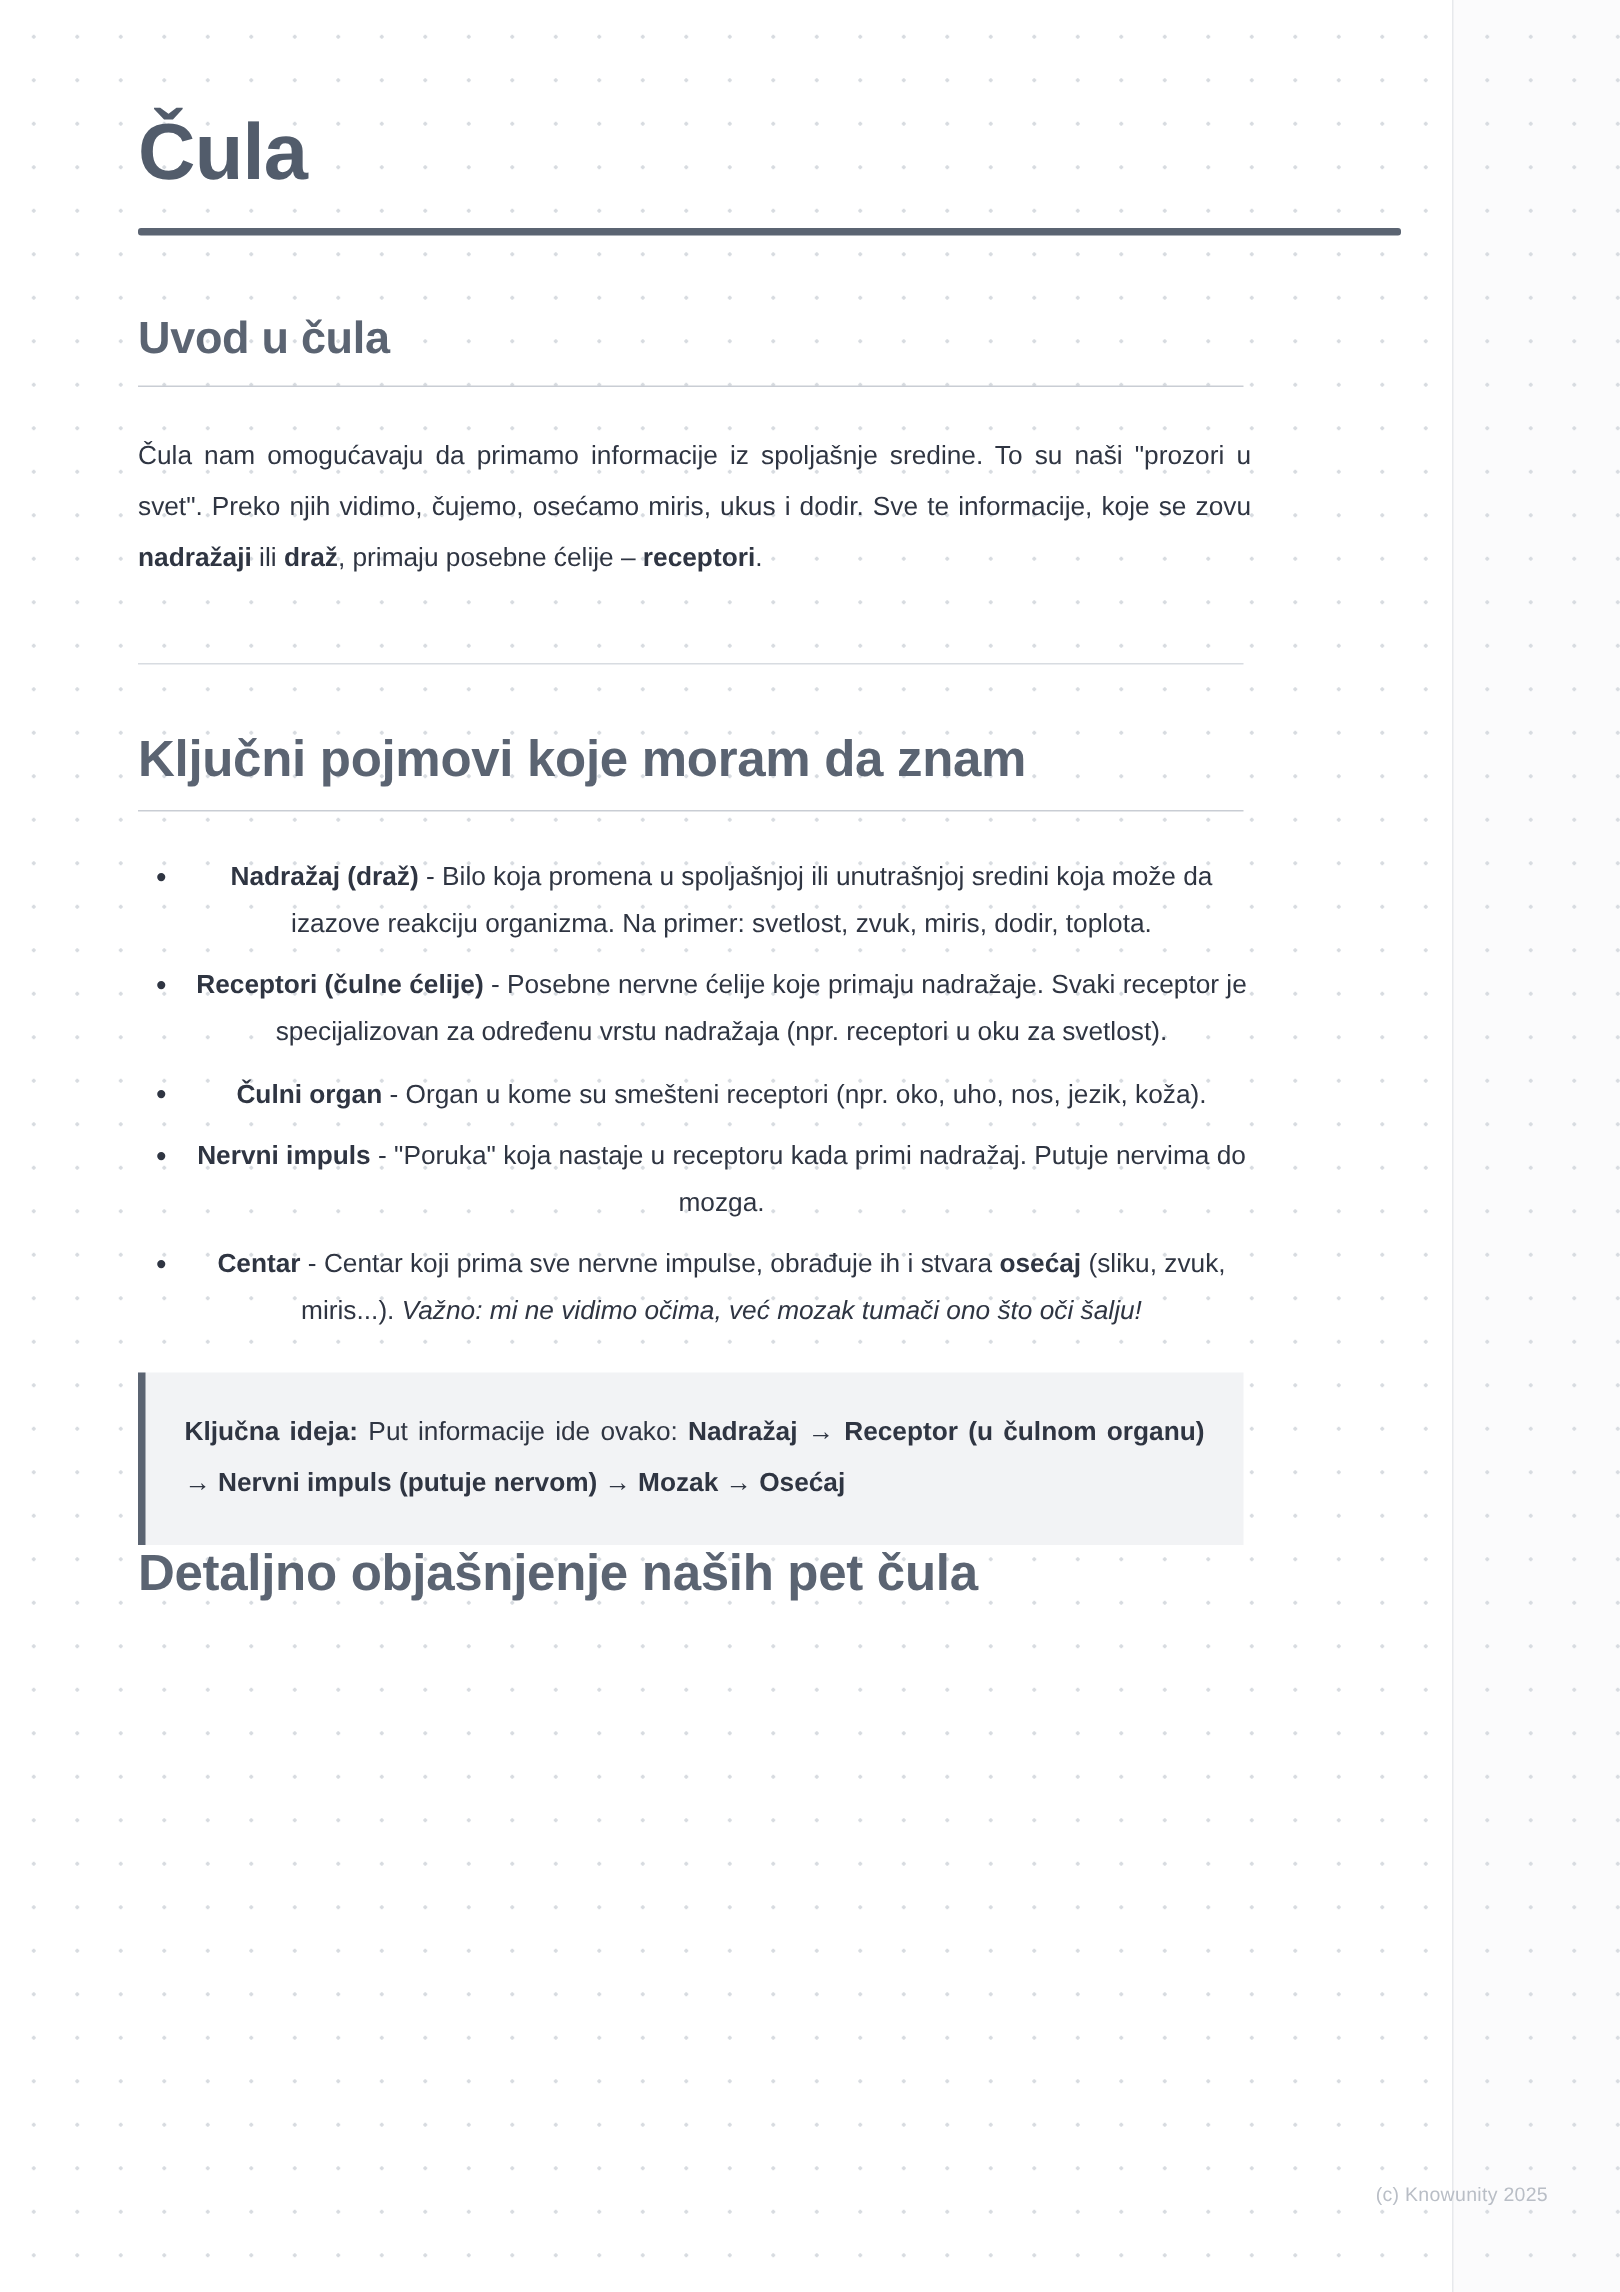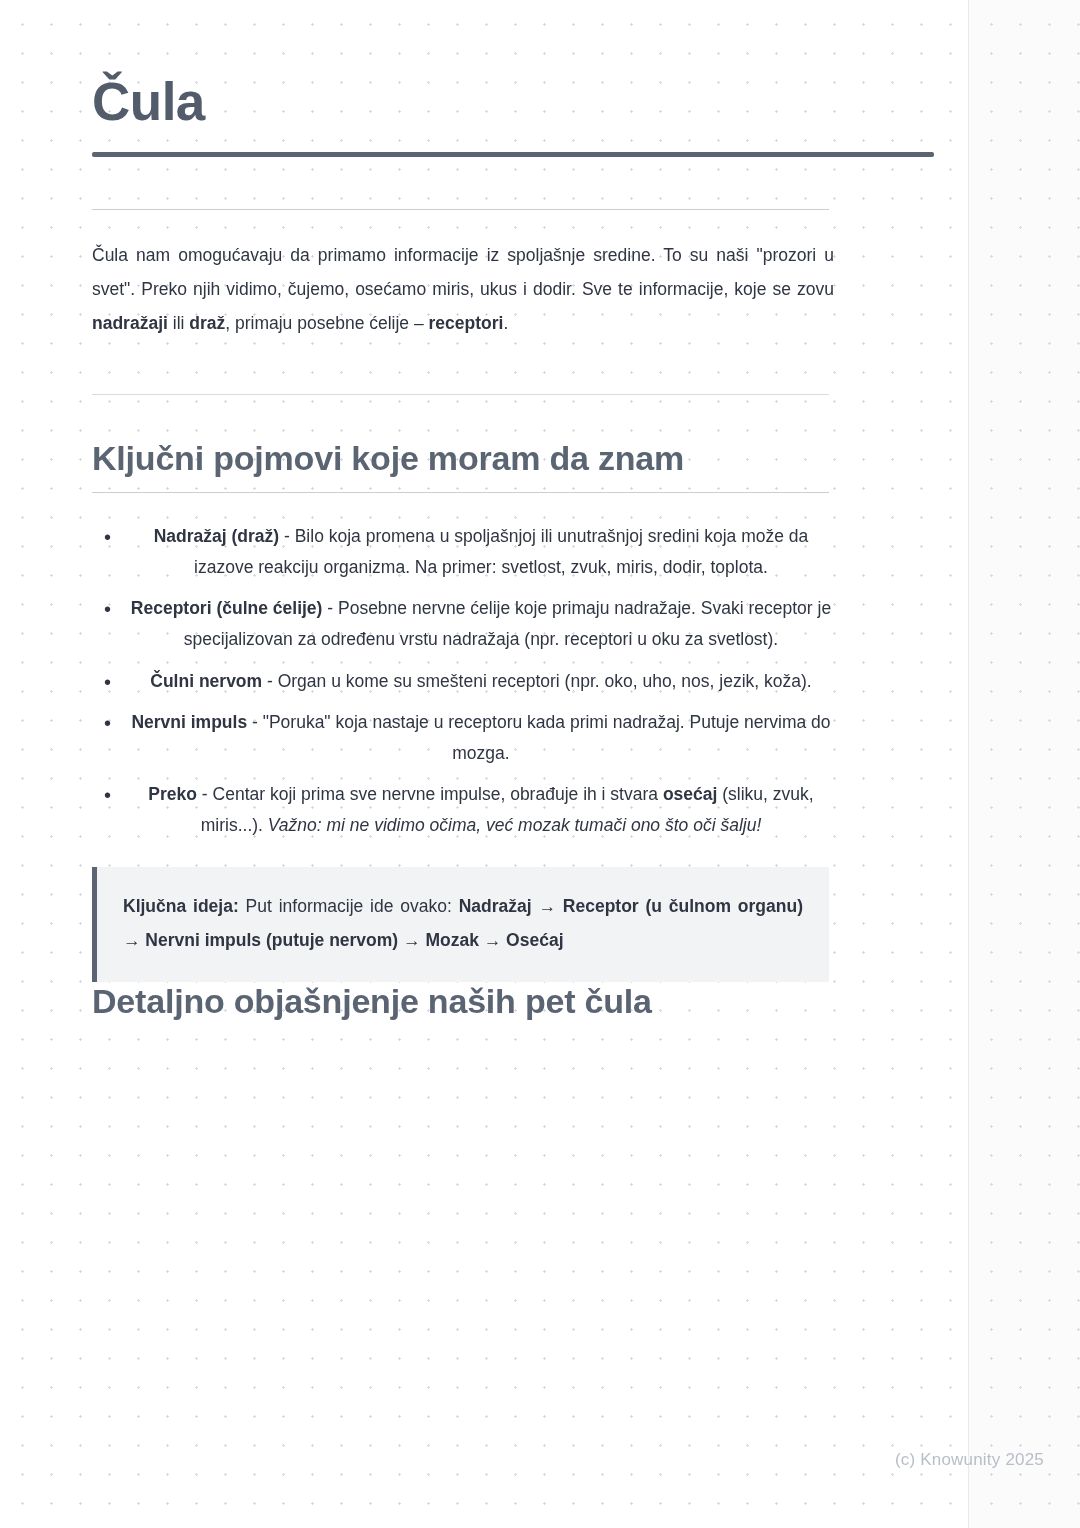--- a/index.html
+++ b/index.html
@@ -143,69 +143,70 @@
   .callout p {
     margin: 0;
     font-size: 17.5px;
     line-height: 1.95;
     text-align: justify;
     color: #2f3542;
   }
 
   .watermark {
     position: absolute;
-    right: 36px;
+    right: 48px;
     bottom: 58px;
-    font-size: 17px;
+    font-size: 13px;
     color: #b9bec6;
     letter-spacing: 0.2px;
     white-space: nowrap;
   }
 
   .bottom-section {
   }
 </style>
 </head>
 <body>
 
 <div class="page">
   <div class="margin-strip"></div>
 
   <div class="content">
 
     <h1 class="doc-title">Čula</h1>
     <div class="title-rule"></div>
 
+    <h2 class="section-title">Uvod u čula</h2>
     <div class="section-rule"></div>
 
     <p class="body-text">
       <span>Čula nam omogućavaju da primamo informacije iz spoljašnje sredine. To su naši "prozori u svet". Preko njih vidimo, čujemo, osećamo miris, ukus i dodir. Sve te informacije, koje se zovu </span><b>nadražaji</b><span> ili </span><b>draž</b><span>, primaju posebne ćelije – </span><b>receptori</b><span>.</span>
     </p>
 
 
     <div class="divider"></div>
 
     <h2 class="section-title big">Ključni pojmovi koje moram da znam</h2>
     <div class="section-rule"></div>
 
     <ul class="key-list">
       <li>
         <b>Nadražaj (draž)</b><span> - Bilo koja promena u spoljašnjoj ili unutrašnjoj sredini koja može da izazove reakciju organizma. Na primer: svetlost, zvuk, miris, dodir, toplota.</span>
       </li>
       <li>
         <b>Receptori (čulne ćelije)</b><span> - Posebne nervne ćelije koje primaju nadražaje. Svaki receptor je specijalizovan za određenu vrstu nadražaja (npr. receptori u oku za svetlost).</span>
       </li>
       <li>
-        <b>Čulni nervom</b><span> - Organ u kome su smešteni receptori (npr. oko, uho, nos, jezik, koža).</span>
+        <b>Čulni organ</b><span> - Organ u kome su smešteni receptori (npr. oko, uho, nos, jezik, koža).</span>
       </li>
       <li>
         <b>Nervni impuls</b><span> - "Poruka" koja nastaje u receptoru kada primi nadražaj. Putuje nervima do mozga.</span>
       </li>
       <li>
-        <b>Preko</b><span> - Centar koji prima sve nervne impulse, obrađuje ih i stvara </span><b>osećaj</b><span> (sliku, zvuk, miris...). </span><i>Važno: mi ne vidimo očima, već mozak tumači ono što oči šalju!</i>
+        <b>Centar</b><span> - Centar koji prima sve nervne impulse, obrađuje ih i stvara </span><b>osećaj</b><span> (sliku, zvuk, miris...). </span><i>Važno: mi ne vidimo očima, već mozak tumači ono što oči šalju!</i>
       </li>
     </ul>
 
     <div class="callout">
       <p>
         <b>Ključna ideja:</b><span> Put informacije ide ovako: </span><b>Nadražaj → Receptor (u čulnom organu) → Nervni impuls (putuje nervom) → Mozak → Osećaj</b>
       </p>
     </div>
 
     <div class="bottom-section">

